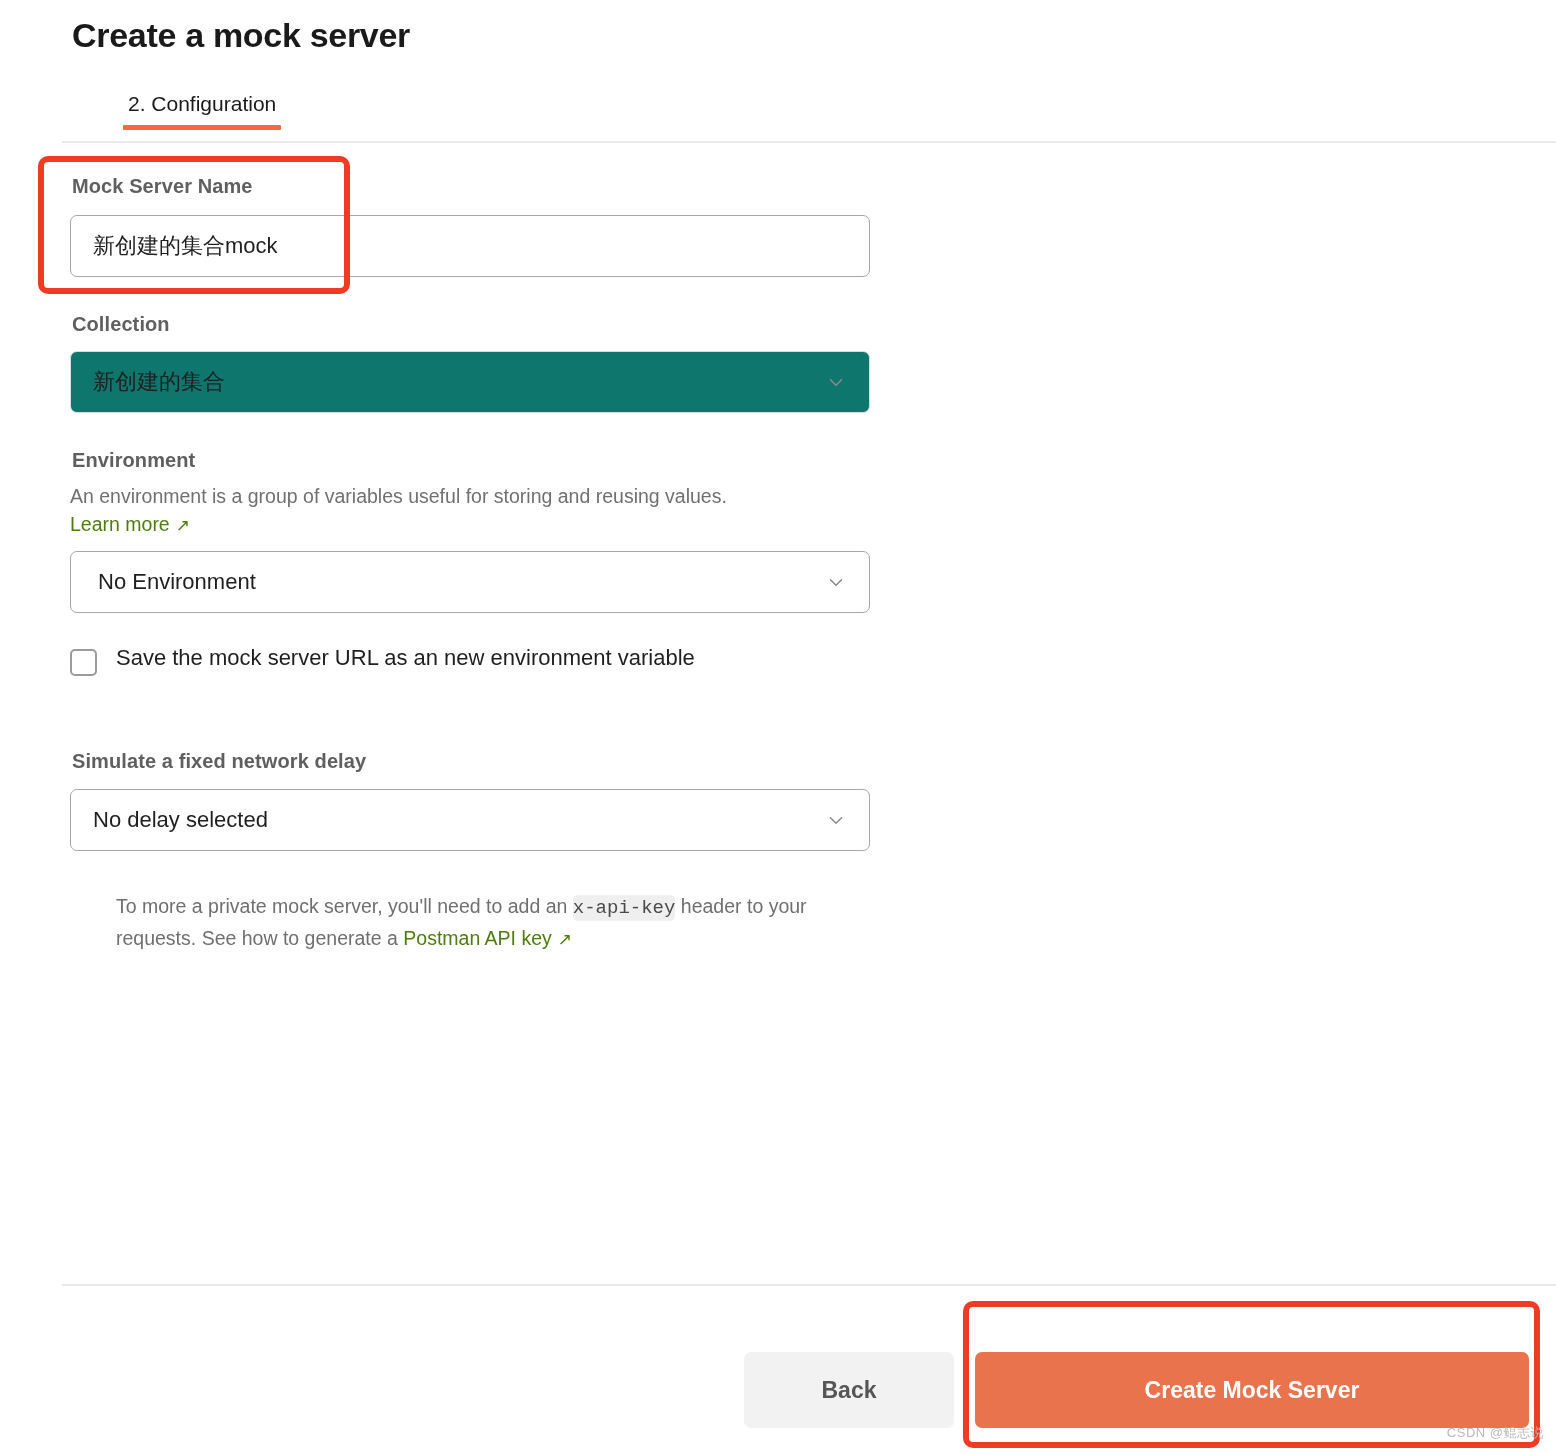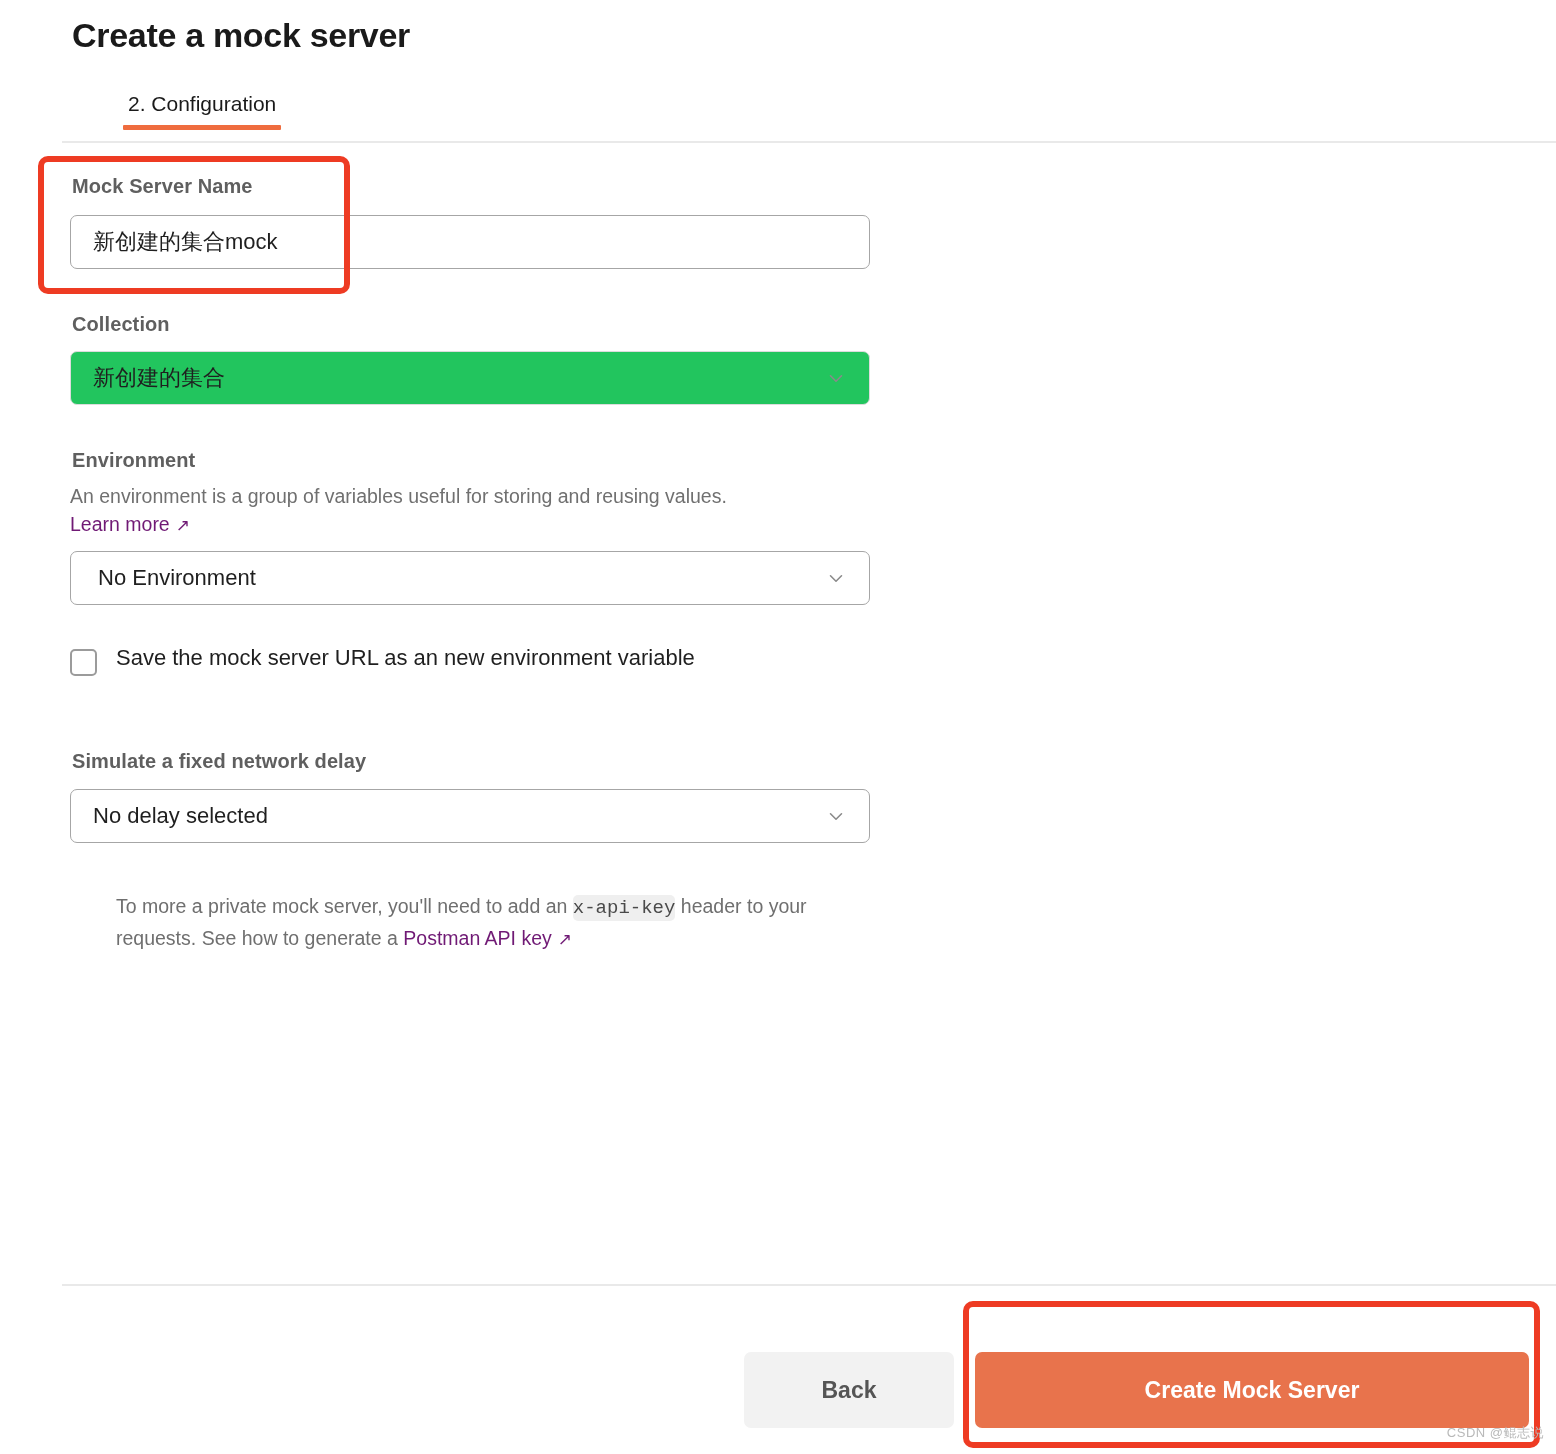--- a/index.html
+++ b/index.html
@@ -68,41 +68,41 @@
     font-weight: bold;
     color: #5f5f5f;
     letter-spacing: 0.1px;
   }
   .helper-text {
     font-size: 19.5px;
     color: #707070;
     line-height: 1.45;
   }
   .link {
-    color: #701a75;
+    color: #4d7c0f;
     font-size: 19.5px;
     text-decoration: none;
     cursor: pointer;
   }
   .ext-arrow { font-size: 17px; }
 
   .control {
     width: 800px;
-    height: 54px;
+    height: 62px;
     border-radius: 7px;
     display: flex;
     align-items: center;
     padding: 0 22px;
     font-size: 22px;
     color: #1f1f1f;
     background: #ffffff;
     border: 1.6px solid #a6a6a6;
   }
   .control.disabled {
-    background: #22c55e;
+    background: #0f766e;
     border-color: #dcdcdc;
   }
   .control .value { flex: 1; }
   .chev {
     width: 22px; height: 22px;
     flex: none;
     color: #8a8a8a;
   }
 
   

